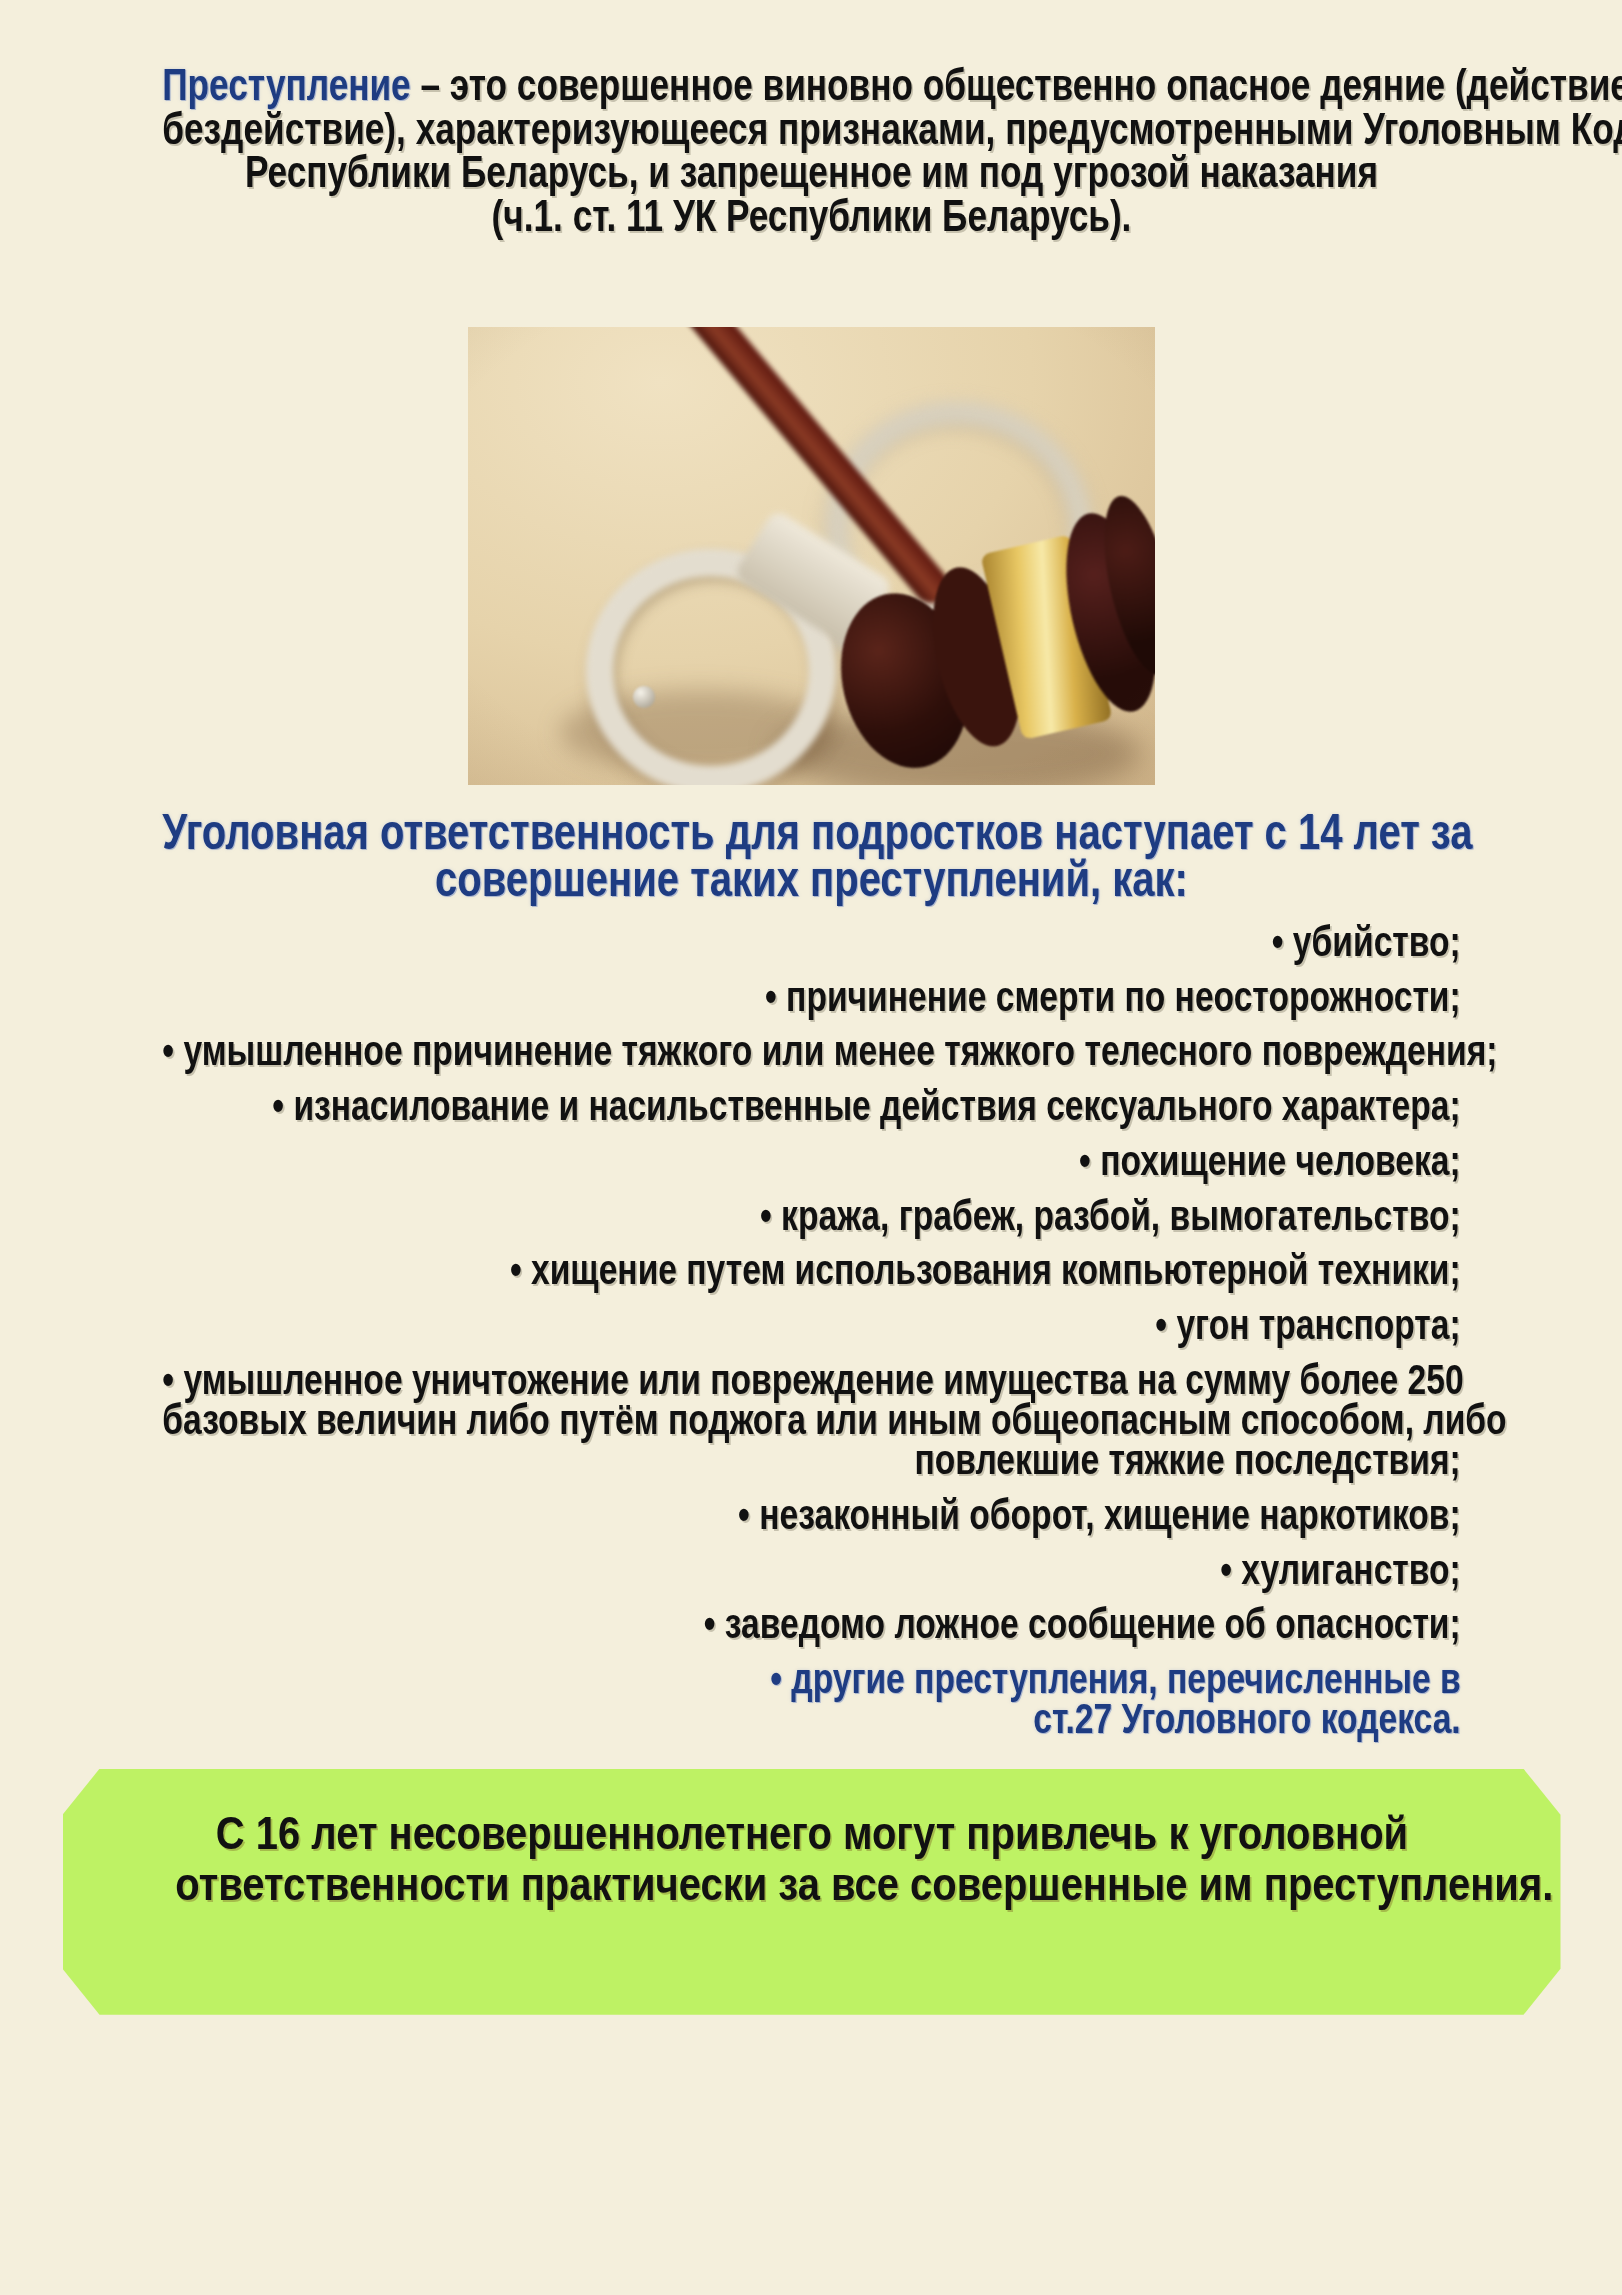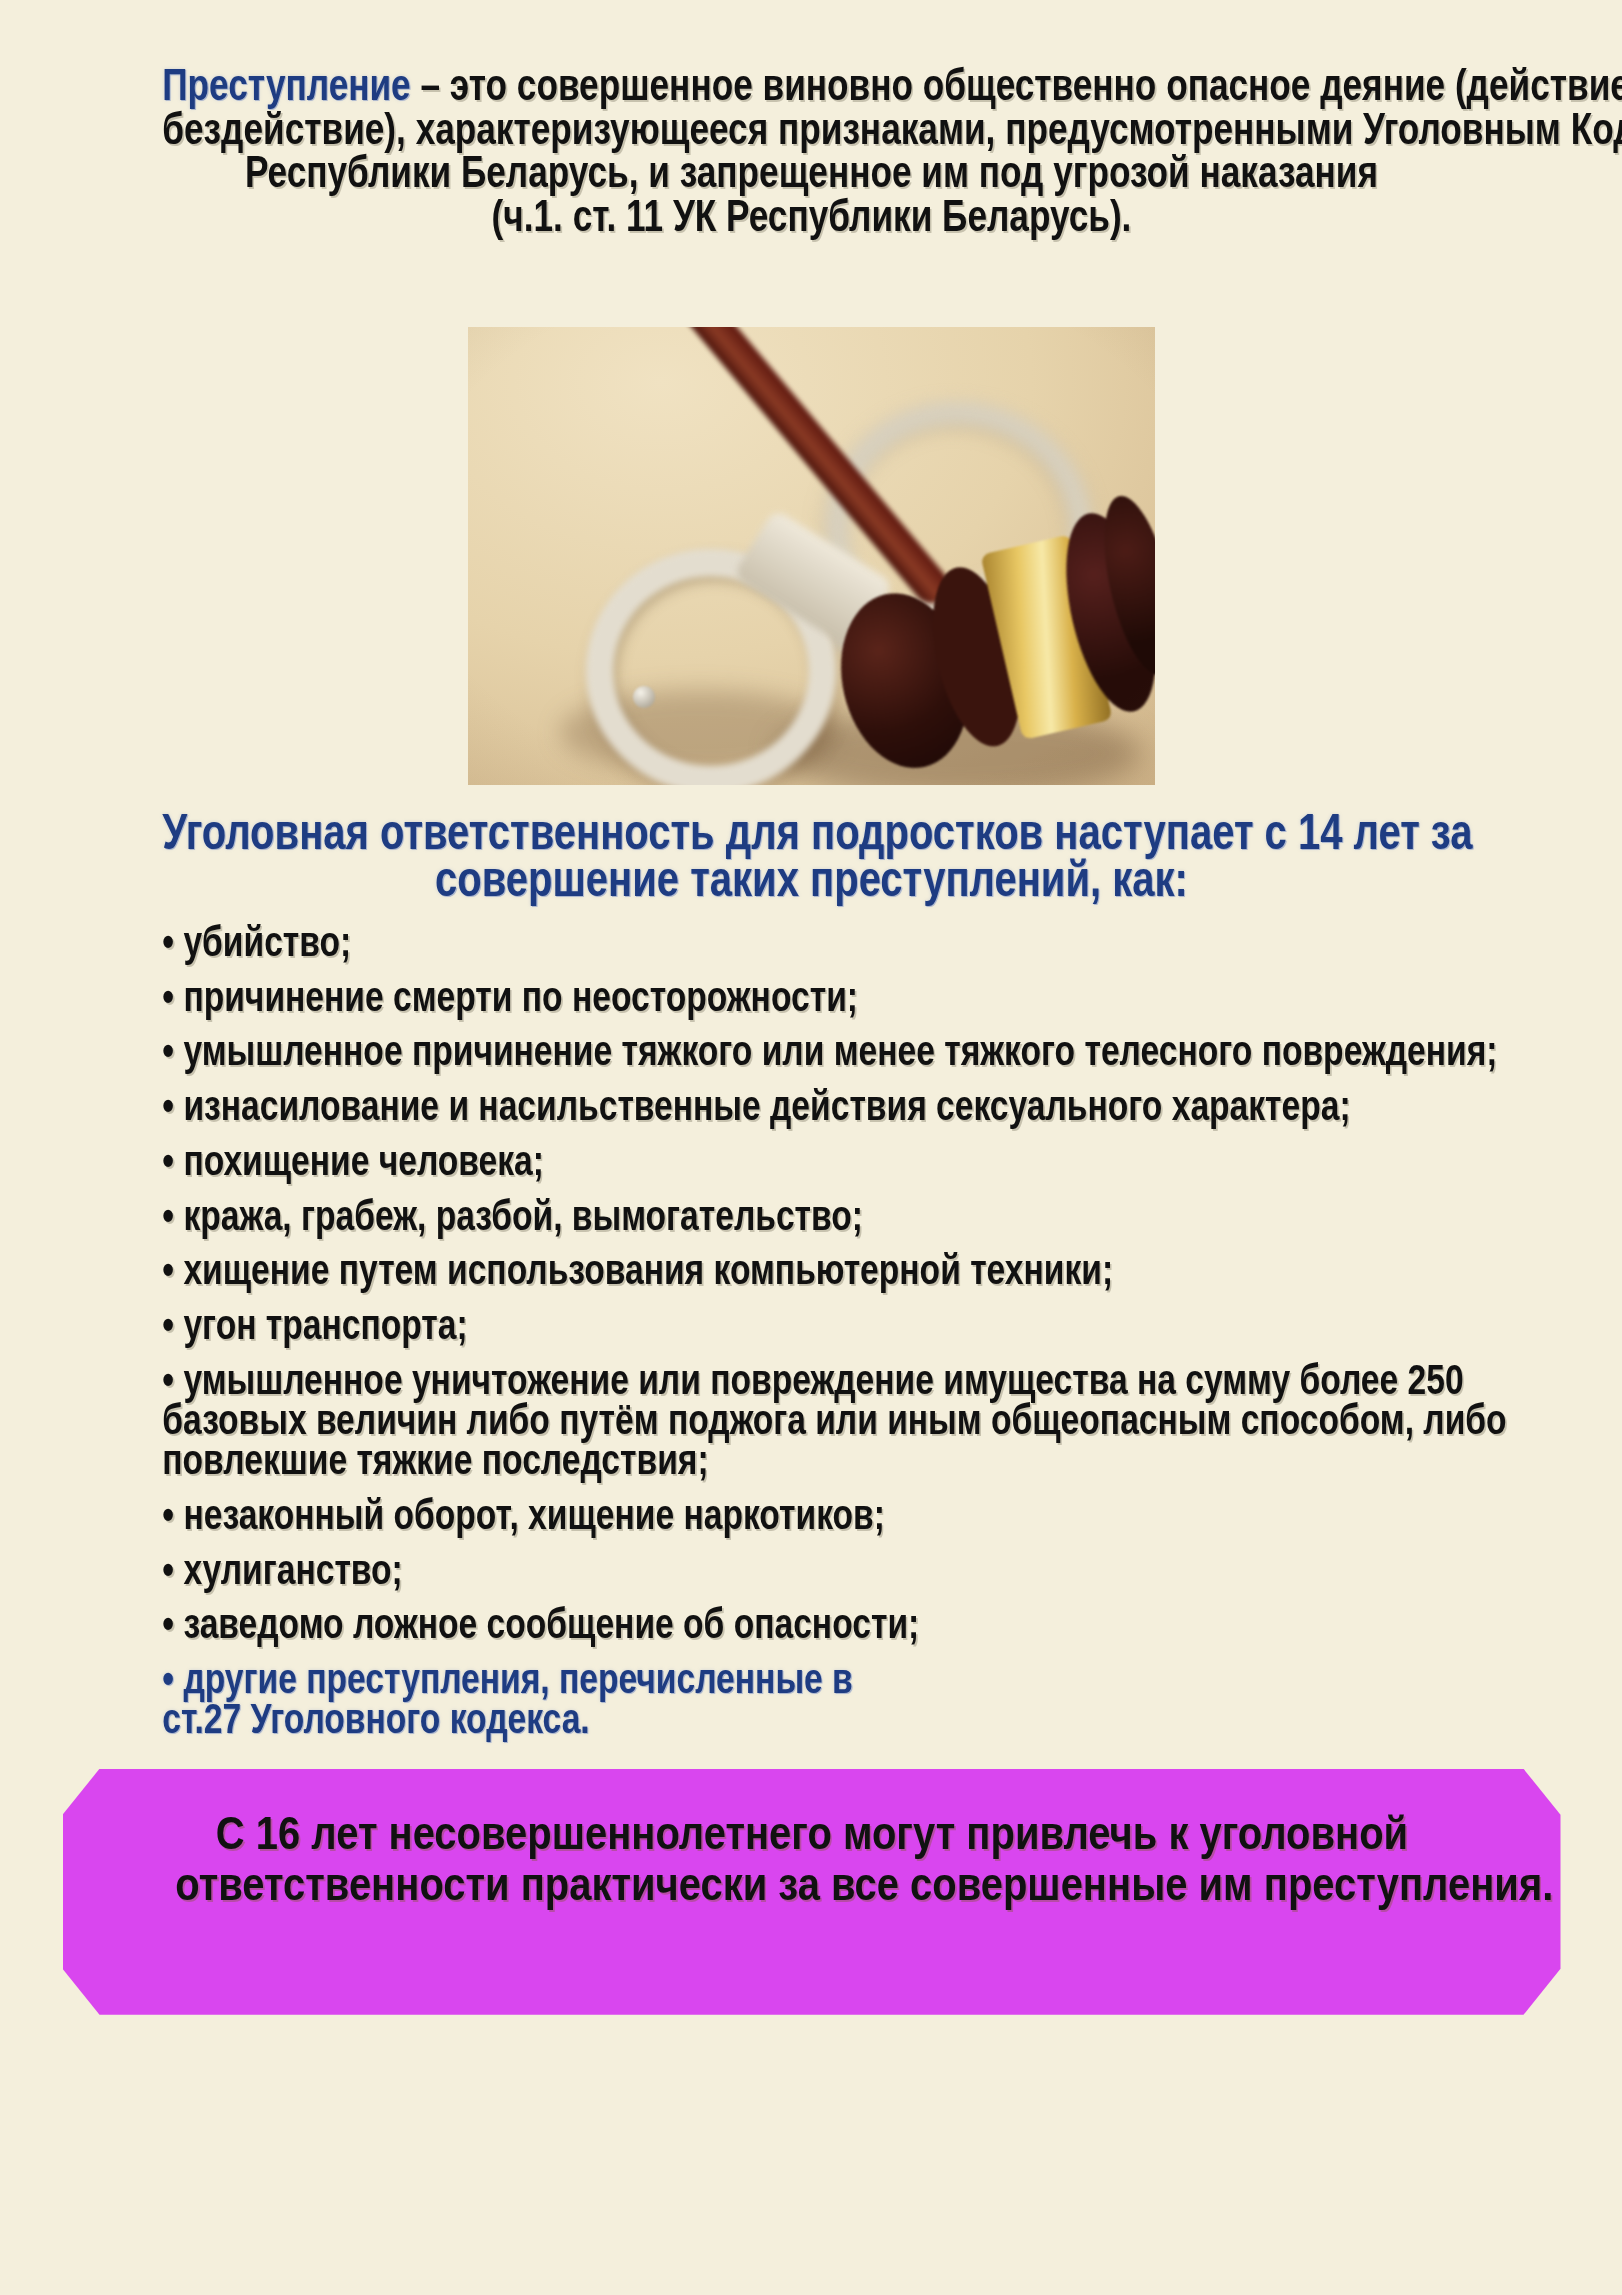--- a/index.html
+++ b/index.html
@@ -77,32 +77,32 @@
     line-height:0.95;
     white-space:nowrap;
   }
   .hline { display:block; }
 
   
   .crimes {
     list-style:none;
     margin:18.3px 0 0;
     padding:0;
-    text-align:left;
+    text-align:right;
     font-size:42px;
     line-height:0.96;
   }
   .crimes li { margin:14.4px 0; white-space:nowrap; }
   .cline { display:block; }
 
   
   .banner {
     width:1498px; height:246px;
     margin:29px auto 0;
-    background:#d946ef;
+    background:#bef264;
     box-sizing:border-box;
     padding-top:39px;
     clip-path:polygon(37px 0, calc(100% - 37px) 0, 100% 46px, 100% calc(100% - 46px),
                       calc(100% - 37px) 100%, 37px 100%, 0 calc(100% - 46px), 0 46px);
   }
   .banner-text {
     text-align:center;
     font-size:47px;
     line-height:1.08;
     white-space:nowrap;

